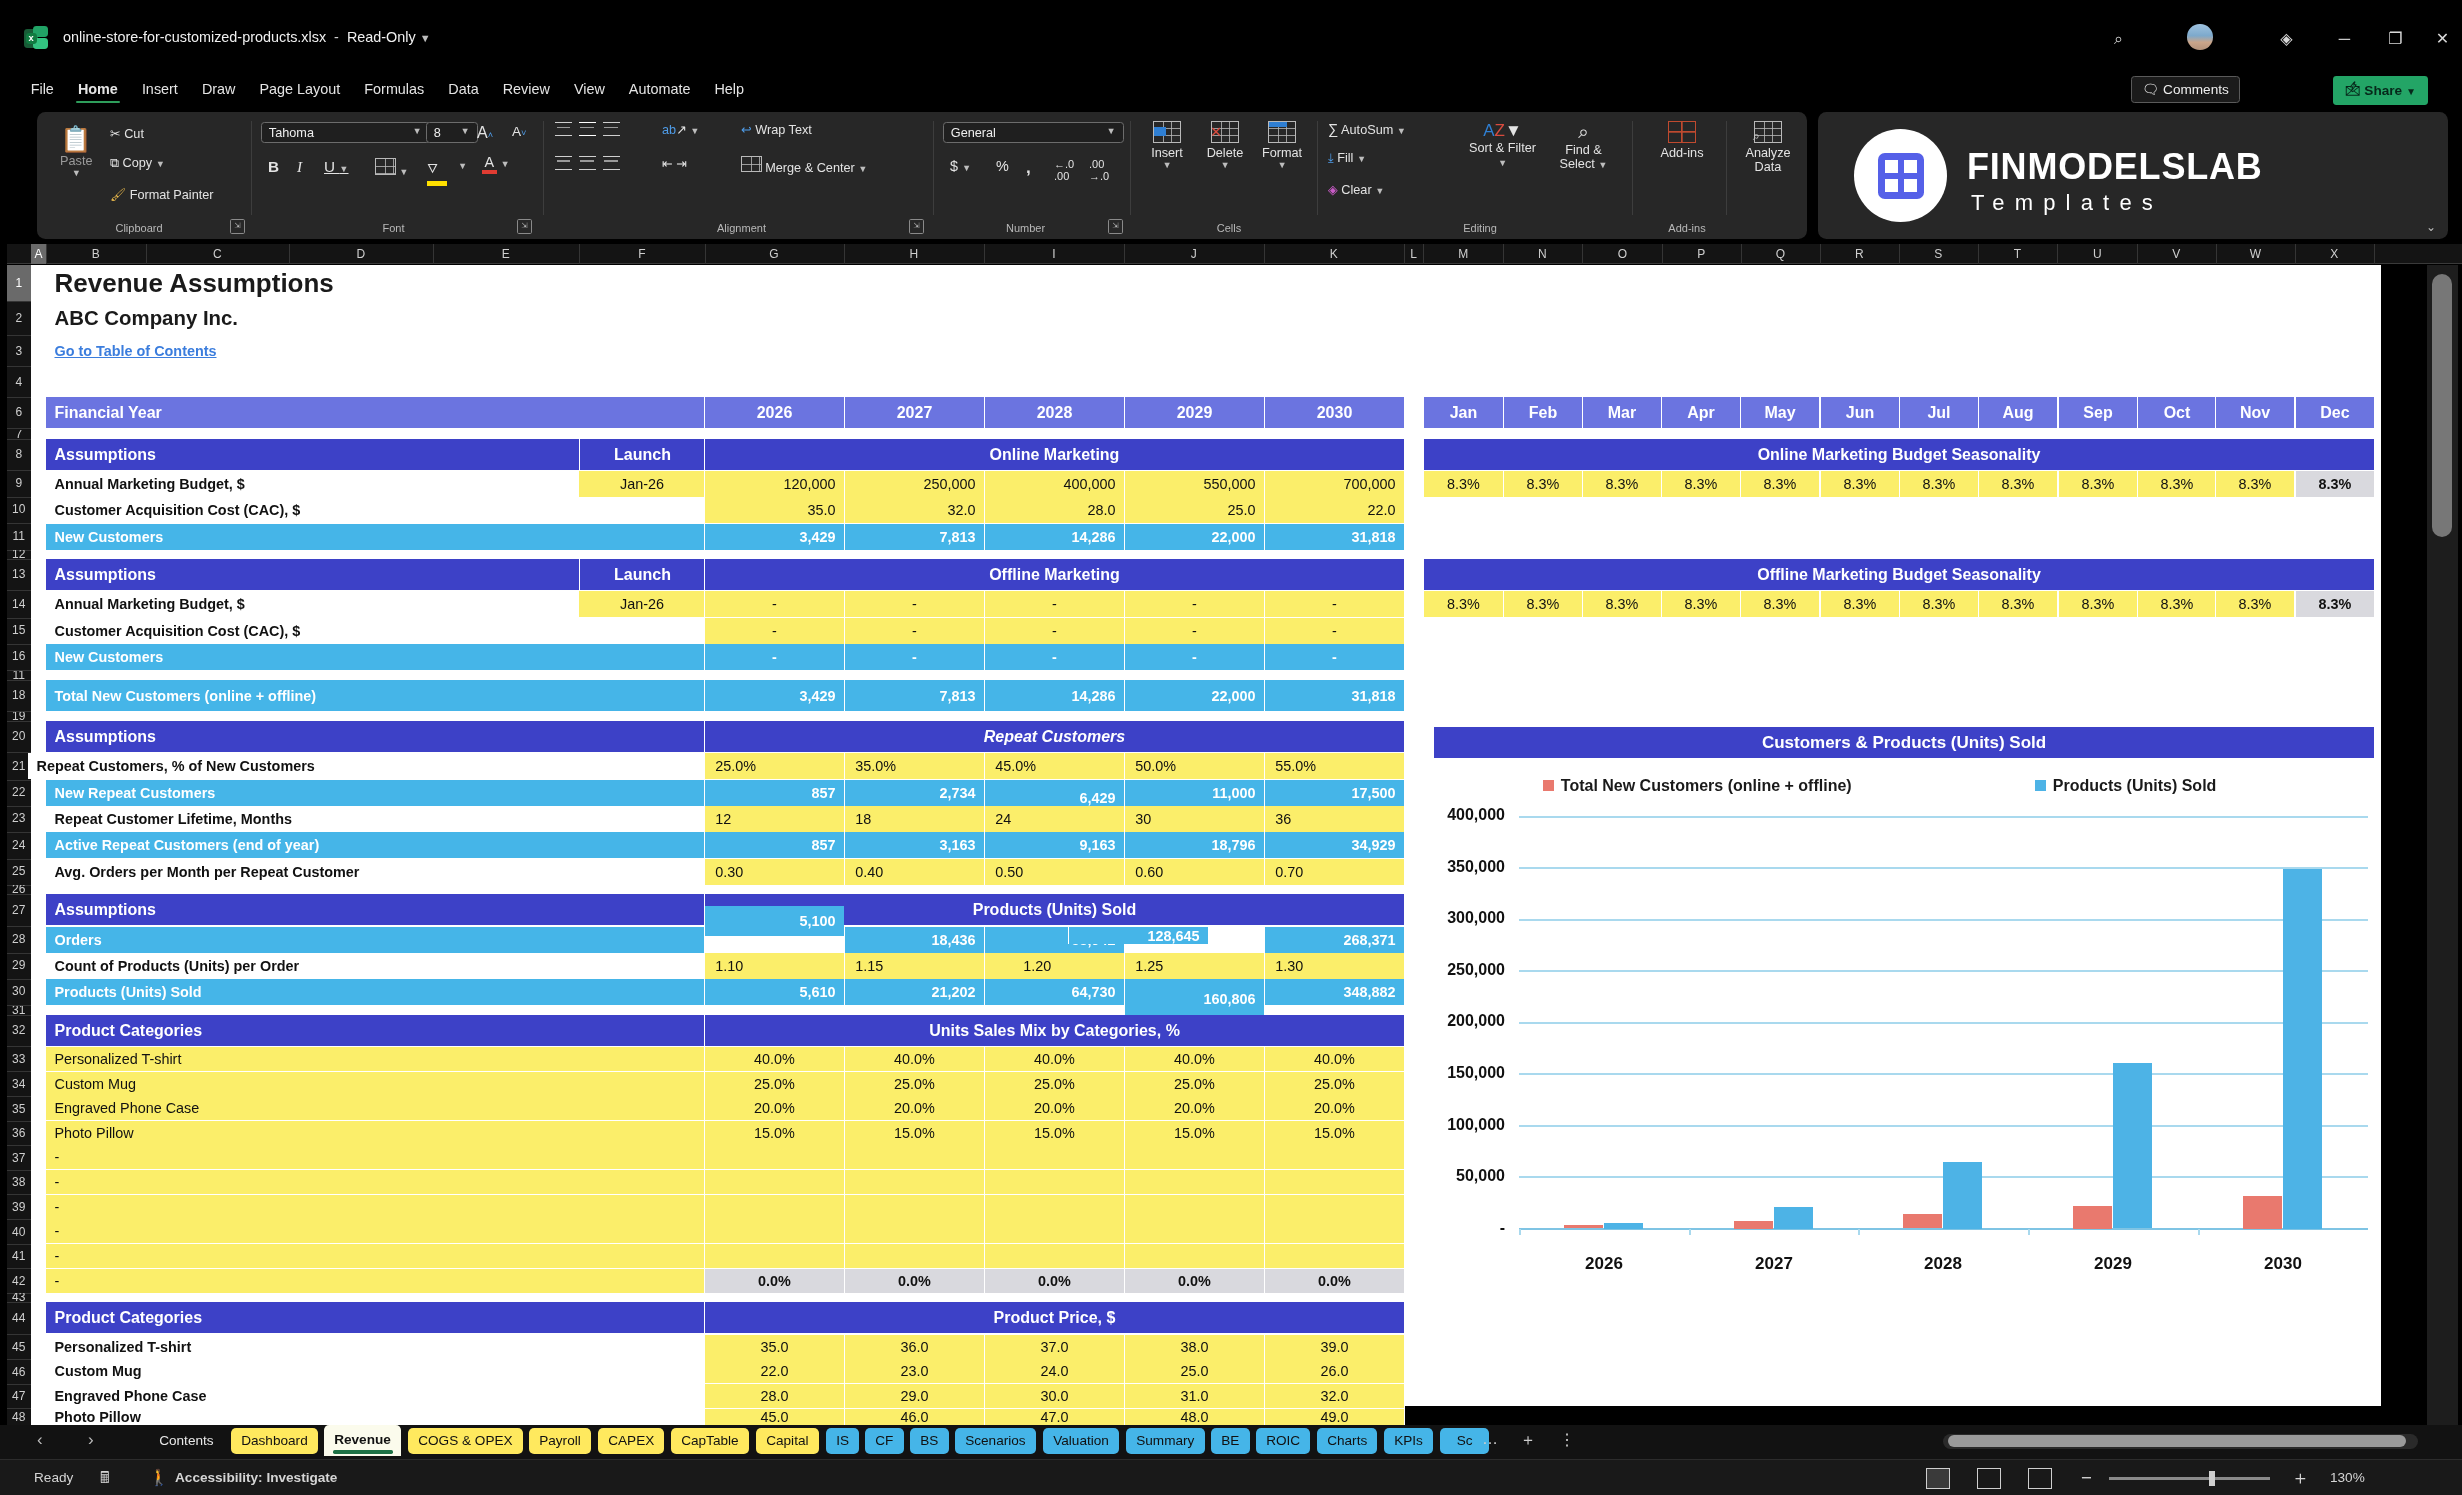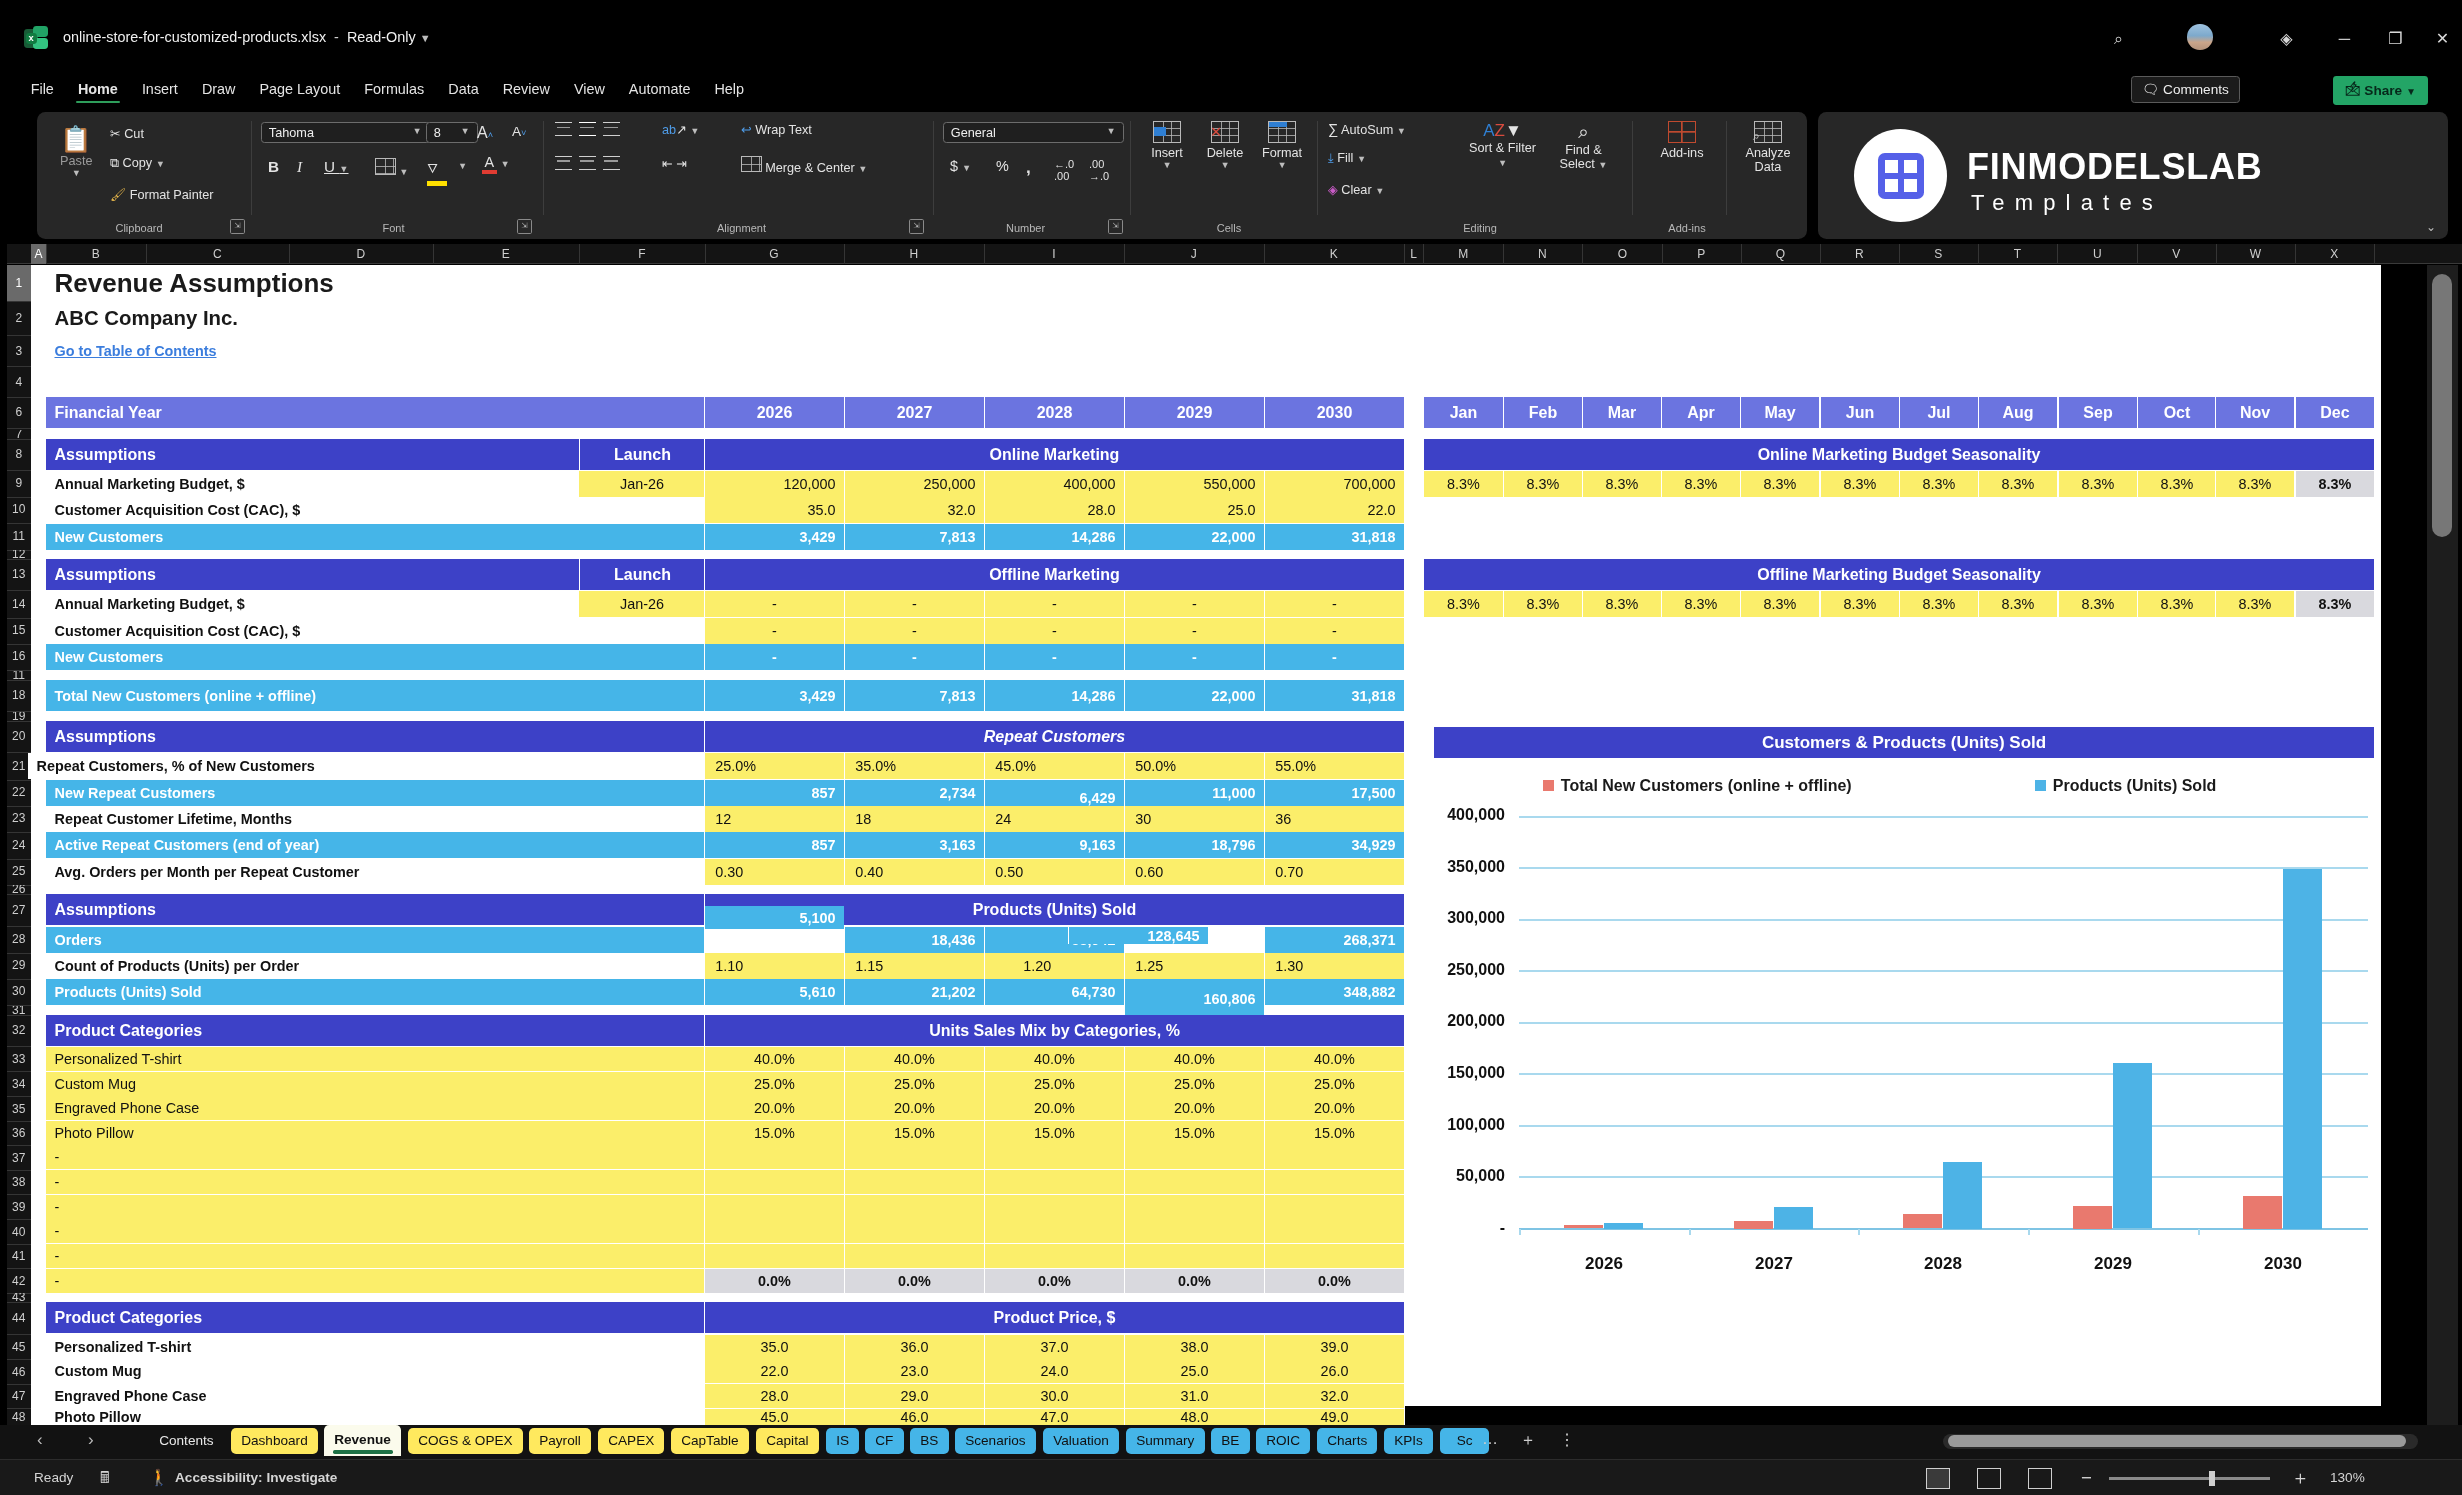--- a/index.html
+++ b/index.html
@@ -713,21 +713,21 @@
     </div>
     <div class="cell vmid hdr lpad" style="left: 46px; width: 658px; top: 894px; height: 31px;">
       <span style="width: 100%;">Assumptions</span>
     </div>
     <div class="cell vmid hdr ctr sepl" style="left: 704px; width: 700px; top: 894px; height: 31px;">
       <span style="width: 100%;">Products (Units) Sold</span>
     </div>
     <div class="cell vmid calc lpad" style="left: 46px; width: 658px; top: 927px; height: 25.5px;">
       <span style="width: 100%;">Orders</span>
     </div>
-    <div class="cell vmid calc num sepl" style="left: 704px; width: 140px; top: 906px; height: 23px;">
+    <div class="cell vmid calc num sepl" style="left: 704px; width: 140px; top: 906px; height: 30px;">
       <span style="width: 100%;">5,100</span>
     </div>
     <div class="cell vmid calc num sepl" style="left: 844px; width: 140px; top: 927px; height: 25.5px;">
       <span style="width: 100%;">18,436</span>
     </div>
     <div class="cell vmid calc num sepl" style="left: 984px; width: 140px; top: 927px; height: 25.5px;">
       <span style="width: 100%;">53,942</span>
     </div>
     <div class="cell vmid calc num sepl" style="left: 1068px; width: 140px; top: 927px; height: 17px;">
       <span style="width: 100%;">128,645</span>

